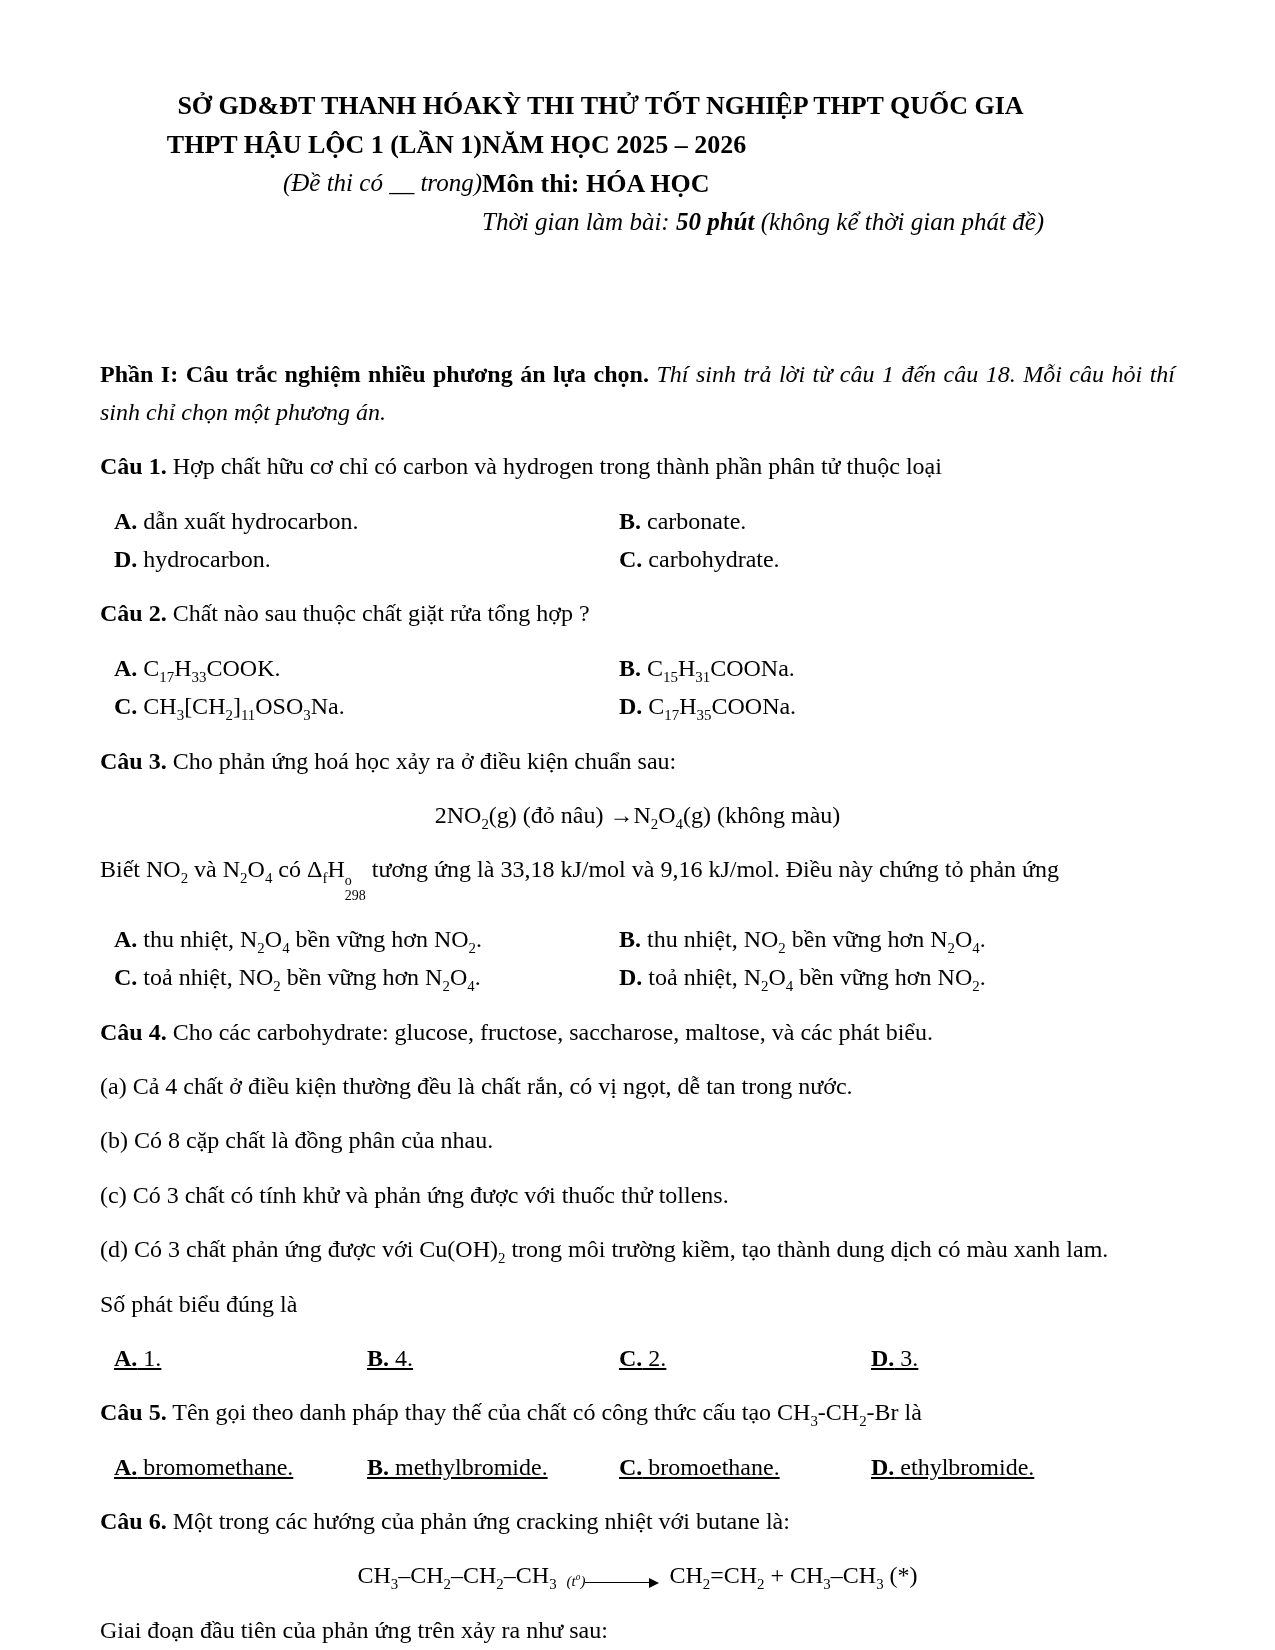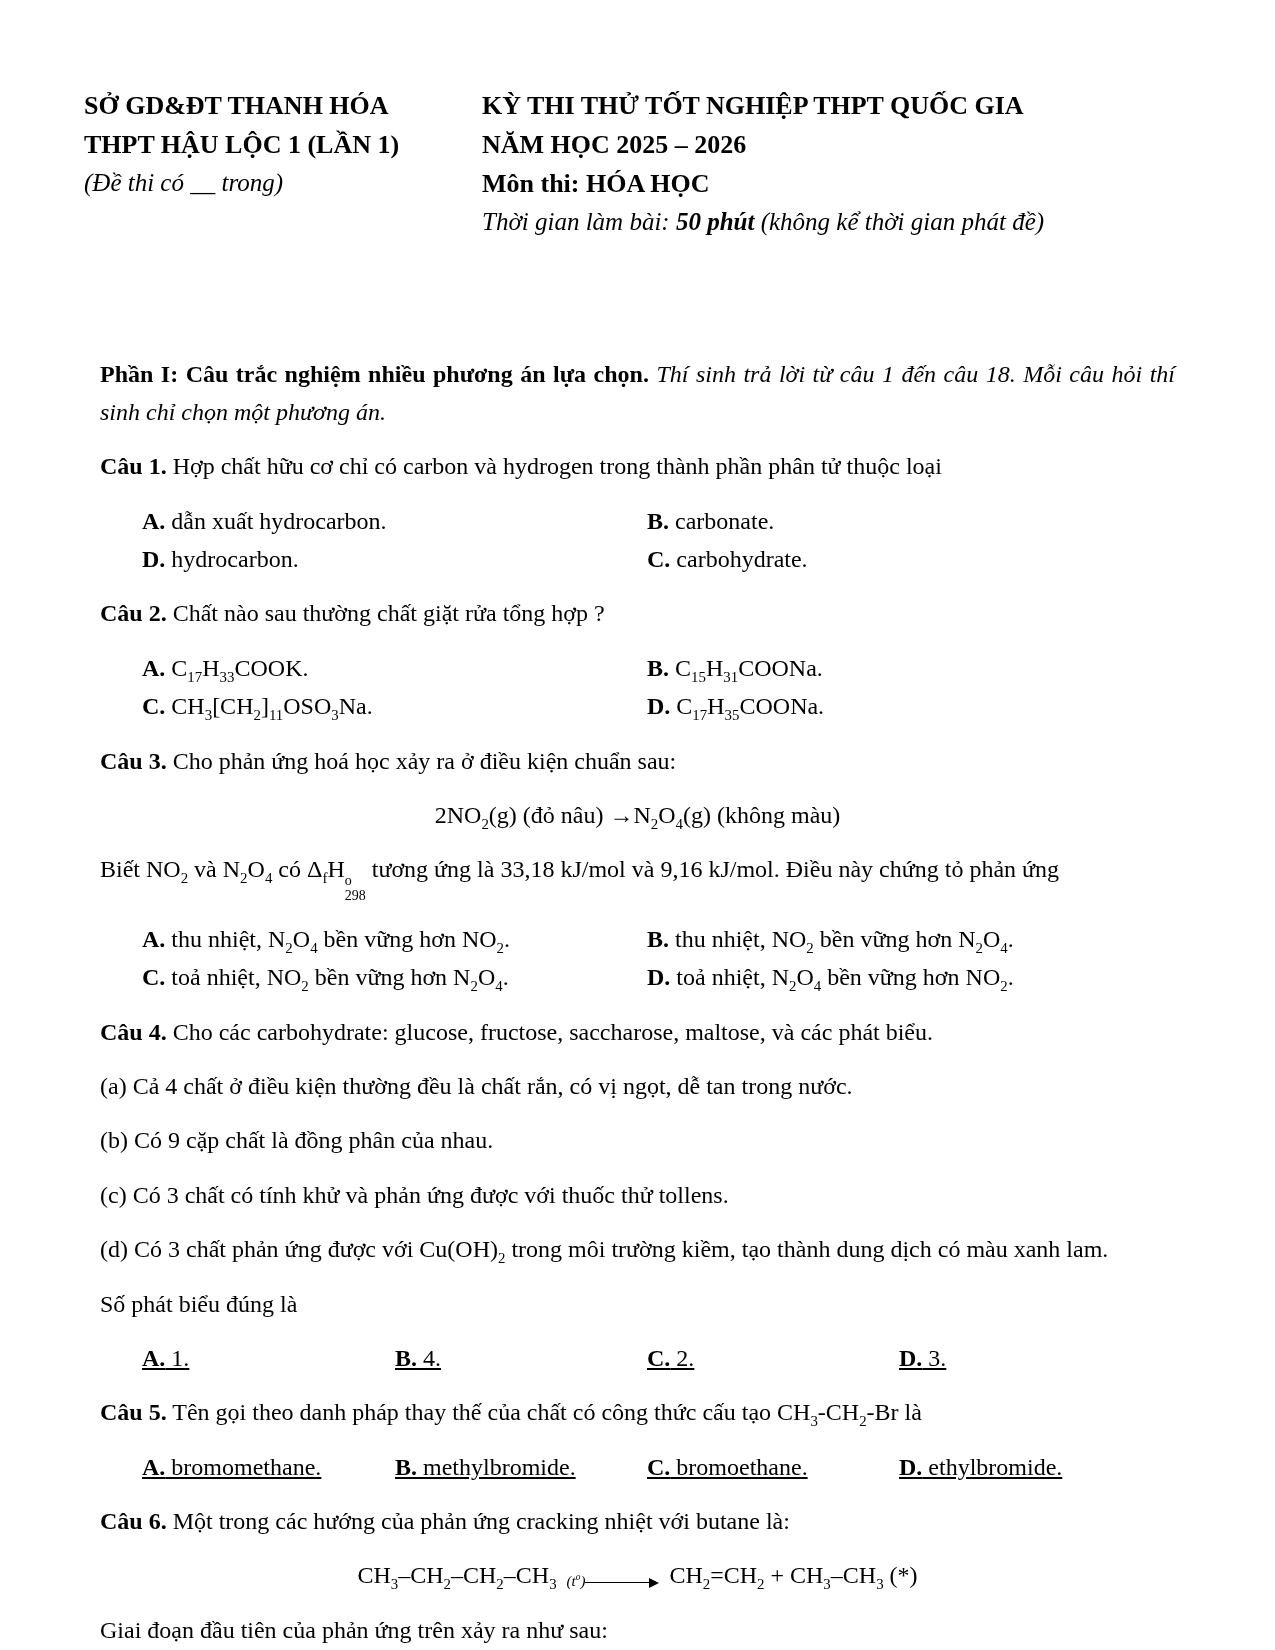--- a/index.html
+++ b/index.html
@@ -11,38 +11,38 @@
     background: #ffffff;
     color: #000000;
     font-family: "Liberation Serif", "DejaVu Serif", serif;
     font-size: 24px;
     padding: 86px 84px 40px 84px;
     overflow: hidden;
   }
 
   
   .header { display: flex; }
-  .header-left { width: 398px; flex-shrink: 0; text-align: left; }
+  .header-left { width: 398px; flex-shrink: 0; text-align: right; }
   .header-right { width: 640px; text-align: left; }
   .hline { line-height: 1.5; font-size: 26px; }
   .hbold { font-weight: bold; }
   .hitalic { font-style: italic; font-size: 25px; }
   .bi { font-style: italic; font-weight: bold; }
 
   
   .bodytext { margin-top: 114px; }
   .bodytext p { margin: 16px; line-height: 1.6; text-align: justify; }
   .center { text-align: center !important; }
   .eq-space { margin: 7px 0 5px 0 !important; }
   b.qlabel, b.optkey { font-weight: bold; }
 
   .opts { display: grid; padding-left: 30px; line-height: 1.6; }
   .opts-2 { grid-template-columns: 505px auto; }
   .opts-4 { grid-template-columns: 253px 252px 252px auto; text-decoration: underline; }
-  .opt { white-space: nowrap; margin-left: 28px; }
+  .opt { white-space: nowrap; }
 
   sub, sup { font-size: 0.62em; line-height: 0; }
 
   
   .ss {
     display: inline-flex;
     flex-direction: column;
     align-items: flex-start;
     font-size: 14px;
     line-height: 1.05;
@@ -104,21 +104,21 @@
       <p><b class="qlabel">Câu 1.</b><span> Hợp chất hữu cơ chỉ có carbon và hydrogen trong thành phần phân tử thuộc loại</span></p>
       <div class="opts opts-2">
         <div class="opt"><b class="optkey">A.</b><span> dẫn xuất hydrocarbon.</span></div>
         <div class="opt"><b class="optkey">B.</b><span> carbonate.</span></div>
         <div class="opt"><b class="optkey">D.</b><span> hydrocarbon.</span></div>
         <div class="opt"><b class="optkey">C.</b><span> carbohydrate.</span></div>
       </div>
     </div>
 
     <div>
-      <p><b class="qlabel">Câu 2.</b><span> Chất nào sau thường chất giặt rửa tổng hợp ?</span></p>
+      <p><b class="qlabel">Câu 2.</b><span> Chất nào sau thuộc chất giặt rửa tổng hợp ?</span></p>
       <div class="opts opts-2">
         <div class="opt"><b class="optkey">A.</b><span> C<sub>17</sub>H<sub>33</sub>COOK.</span></div>
         <div class="opt"><b class="optkey">B.</b><span> C<sub>15</sub>H<sub>31</sub>COONa.</span></div>
         <div class="opt"><b class="optkey">C.</b><span> CH<sub>3</sub>[CH<sub>2</sub>]<sub>11</sub>OSO<sub>3</sub>Na.</span></div>
         <div class="opt"><b class="optkey">D.</b><span> C<sub>17</sub>H<sub>35</sub>COONa.</span></div>
       </div>
     </div>
 
     <div>
       <p><b class="qlabel">Câu 3.</b><span> Cho phản ứng hoá học xảy ra ở điều kiện chuẩn sau:</span></p>
@@ -131,21 +131,21 @@
         <div class="opt"><b class="optkey">A.</b><span> thu nhiệt, N<sub>2</sub>O<sub>4</sub> bền vững hơn NO<sub>2</sub>.</span></div>
         <div class="opt"><b class="optkey">B.</b><span> thu nhiệt, NO<sub>2</sub> bền vững hơn N<sub>2</sub>O<sub>4</sub>.</span></div>
         <div class="opt"><b class="optkey">C.</b><span> toả nhiệt, NO<sub>2</sub> bền vững hơn N<sub>2</sub>O<sub>4</sub>.</span></div>
         <div class="opt"><b class="optkey">D.</b><span> toả nhiệt, N<sub>2</sub>O<sub>4</sub> bền vững hơn NO<sub>2</sub>.</span></div>
       </div>
     </div>
 
     <div>
       <p><b class="qlabel">Câu 4.</b><span> Cho các carbohydrate: glucose, fructose, saccharose, maltose, và các phát biểu.</span></p>
       <p>(a) Cả 4 chất ở điều kiện thường đều là chất rắn, có vị ngọt, dễ tan trong nước.</p>
-      <p>(b) Có 9 cặp chất là đồng phân của nhau.</p>
+      <p>(b) Có 8 cặp chất là đồng phân của nhau.</p>
       <p>(c) Có 3 chất có tính khử và phản ứng được với thuốc thử tollens.</p>
       <p>(d) Có 3 chất phản ứng được với Cu(OH)<sub>2</sub> trong môi trường kiềm, tạo thành dung dịch có màu xanh lam.</p>
       <p>Số phát biểu đúng là</p>
       <div class="opts opts-4">
         <div class="opt"><b class="optkey">A.</b><span> 1.</span></div>
         <div class="opt"><b class="optkey">B.</b><span> 4.</span></div>
         <div class="opt"><b class="optkey">C.</b><span> 2.</span></div>
         <div class="opt"><b class="optkey">D.</b><span> 3.</span></div>
       </div>
     </div>

